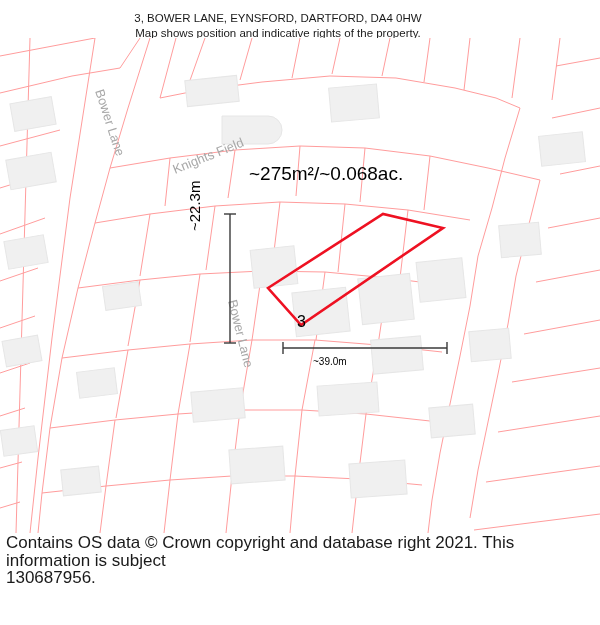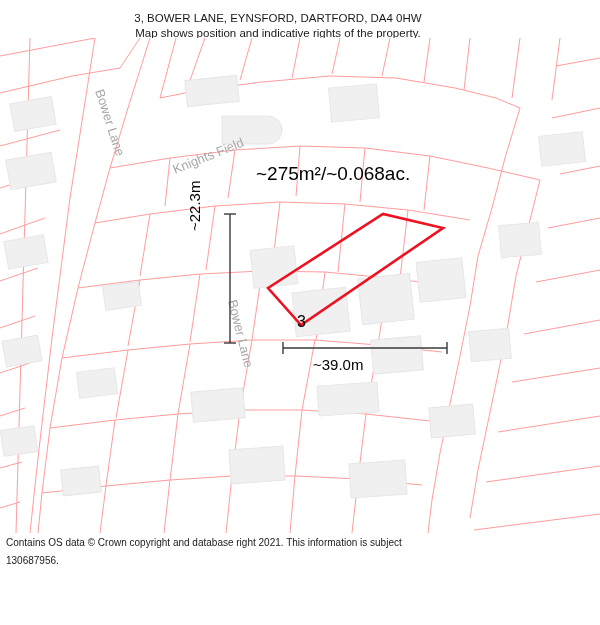--- a/index.html
+++ b/index.html
@@ -52,52 +52,52 @@
     top: 0;
     left: 0;
   }
   .overlay-text {
     position: absolute;
     font-family: "Liberation Sans", sans-serif;
     color: #000000;
     white-space: nowrap;
   }
   .area-label {
-    left: 256px;
+    left: 249px;
     top: 125px;
     font-size: 19px;
   }
   .plot-number {
     left: 297px;
     top: 275px;
     font-size: 16px;
   }
   .width-label {
     left: 313px;
     top: 318px;
-    font-size: 15px;
+    font-size: 10px;
   }
   .height-label {
     left: 186px;
     top: 193px;
     font-size: 15px;
     transform: rotate(-90deg);
     transform-origin: left top;
   }
   .footer {
     position: absolute;
     top: 534px;
     left: 0;
     width: 600px;
     padding: 0 6px;
     box-sizing: border-box;
   }
   .footer p {
     margin: 0;
-    font-size: 10px;
+    font-size: 17px;
     line-height: 17.5px;
     color: #1a1a1a;
   }
 </style>
 </head>
 <body>
 
 <div class="page">
 
   <div class="header">

